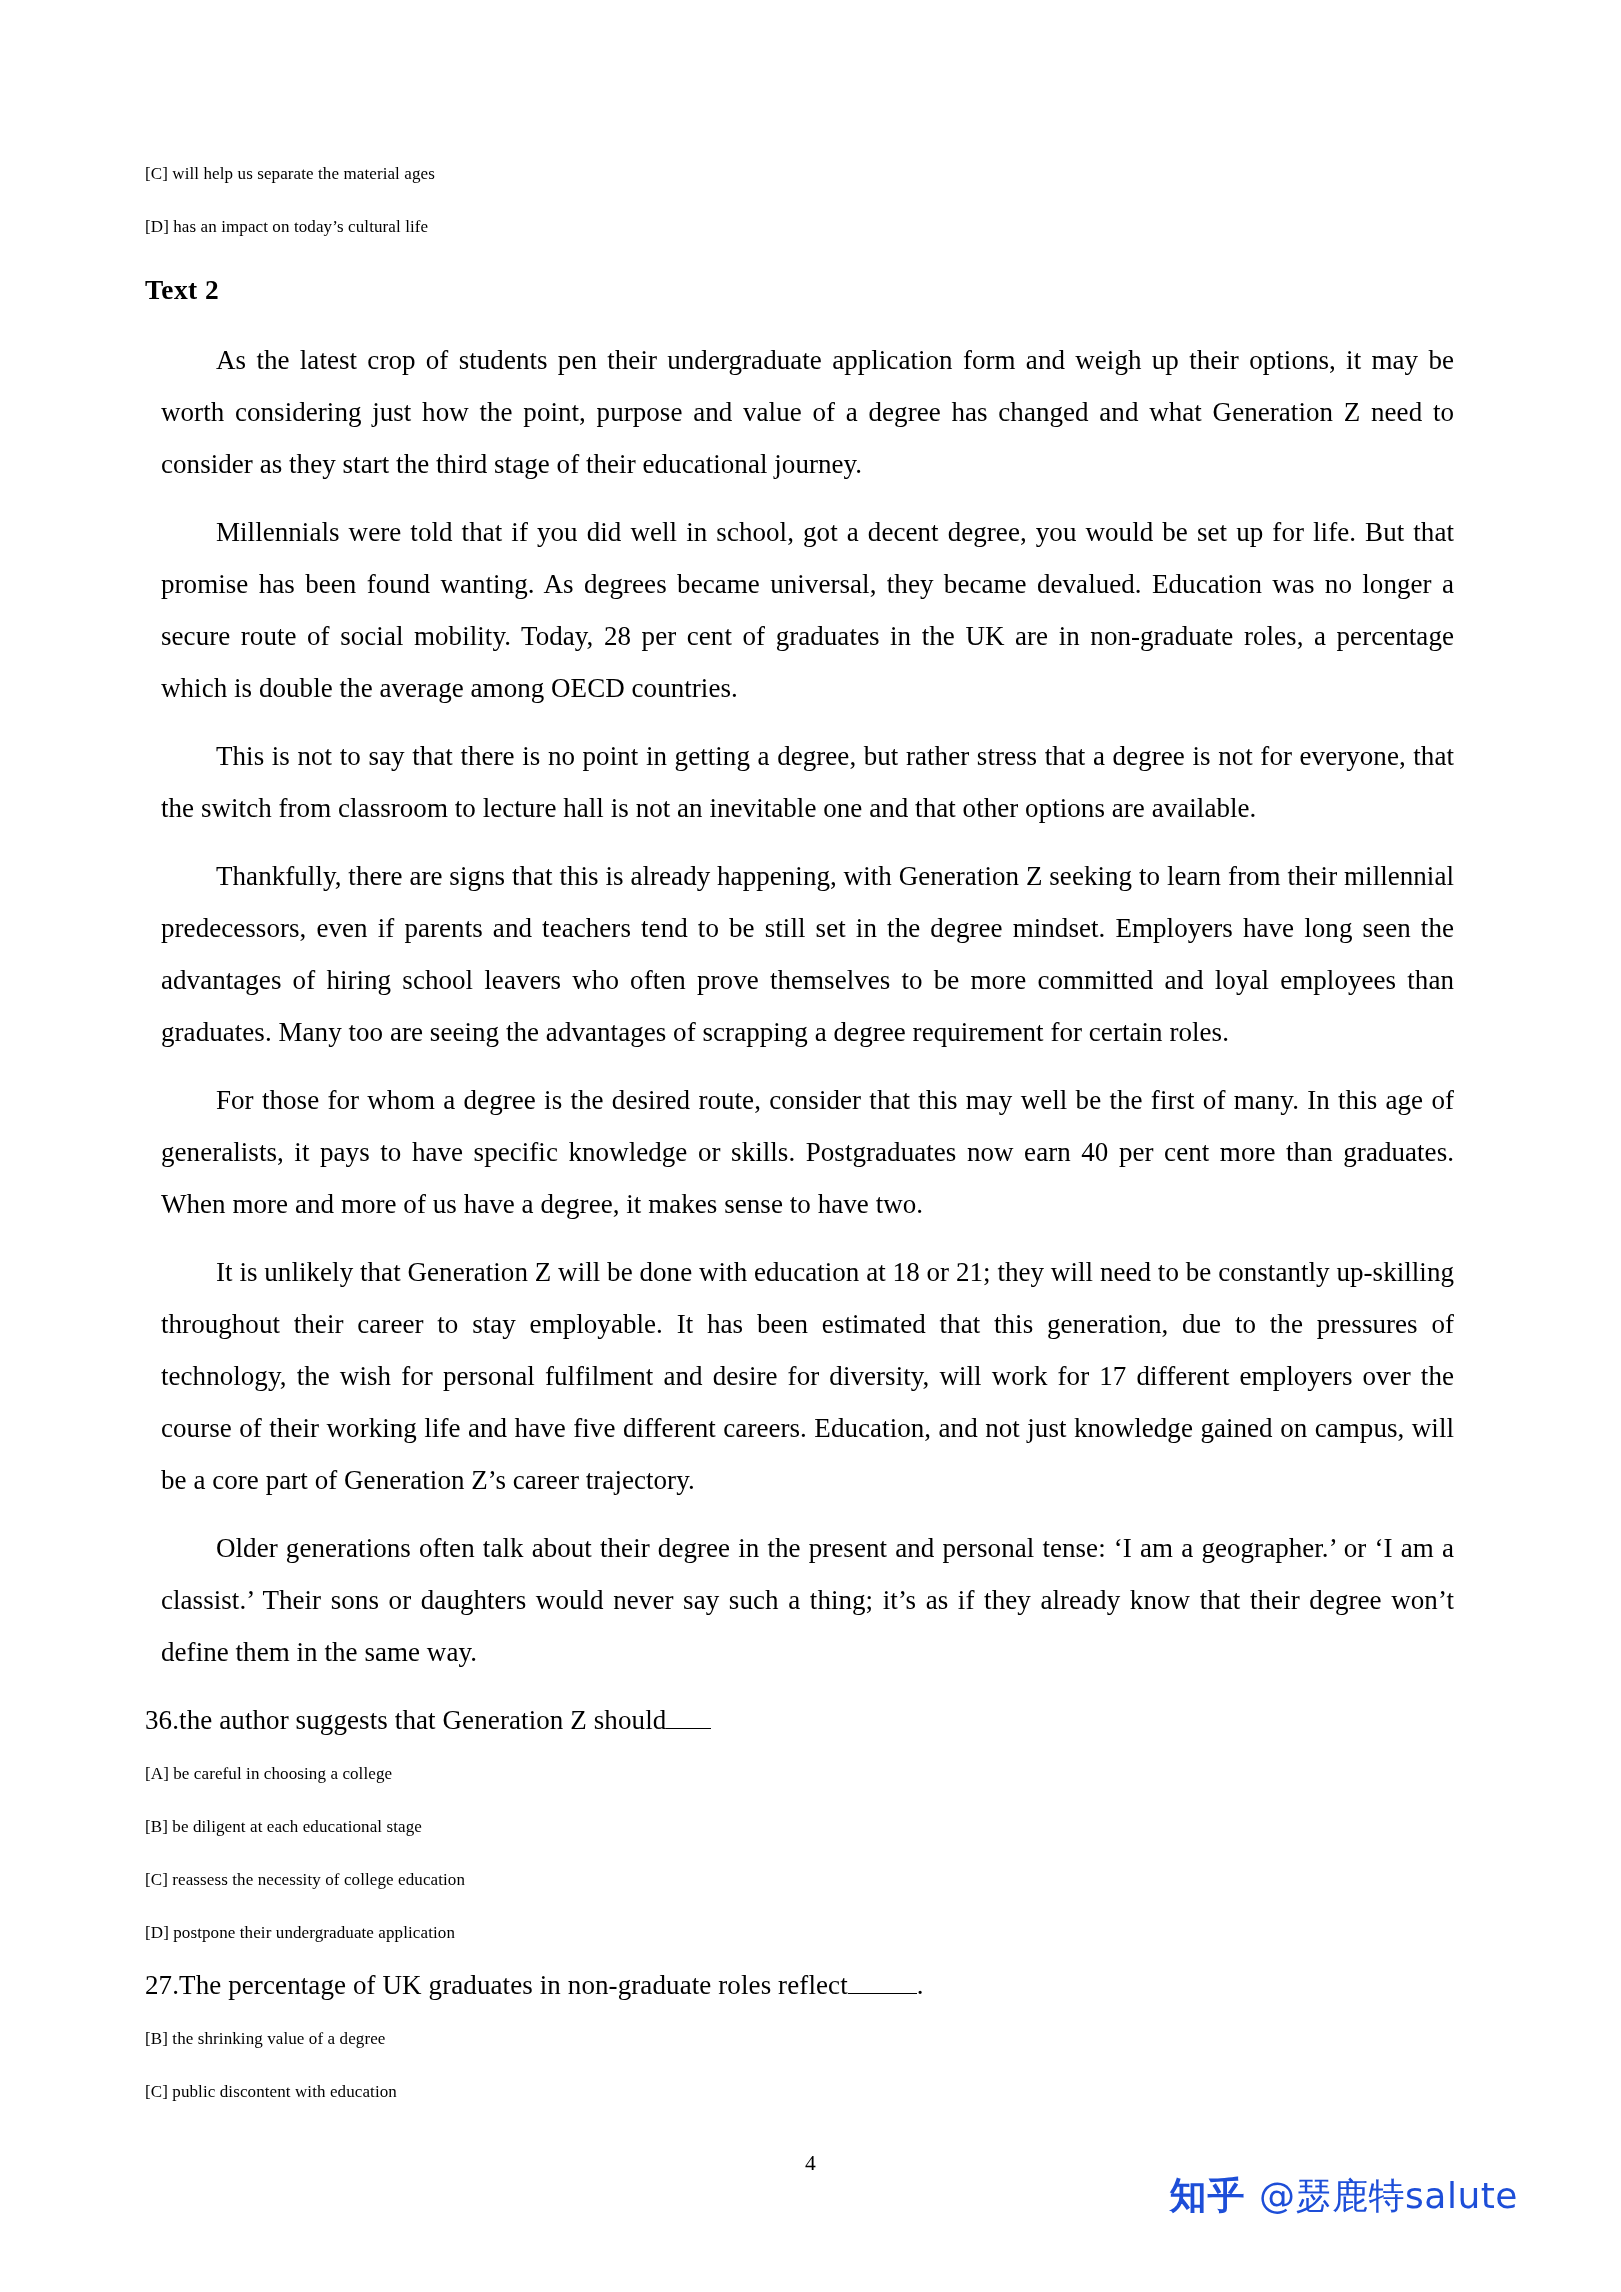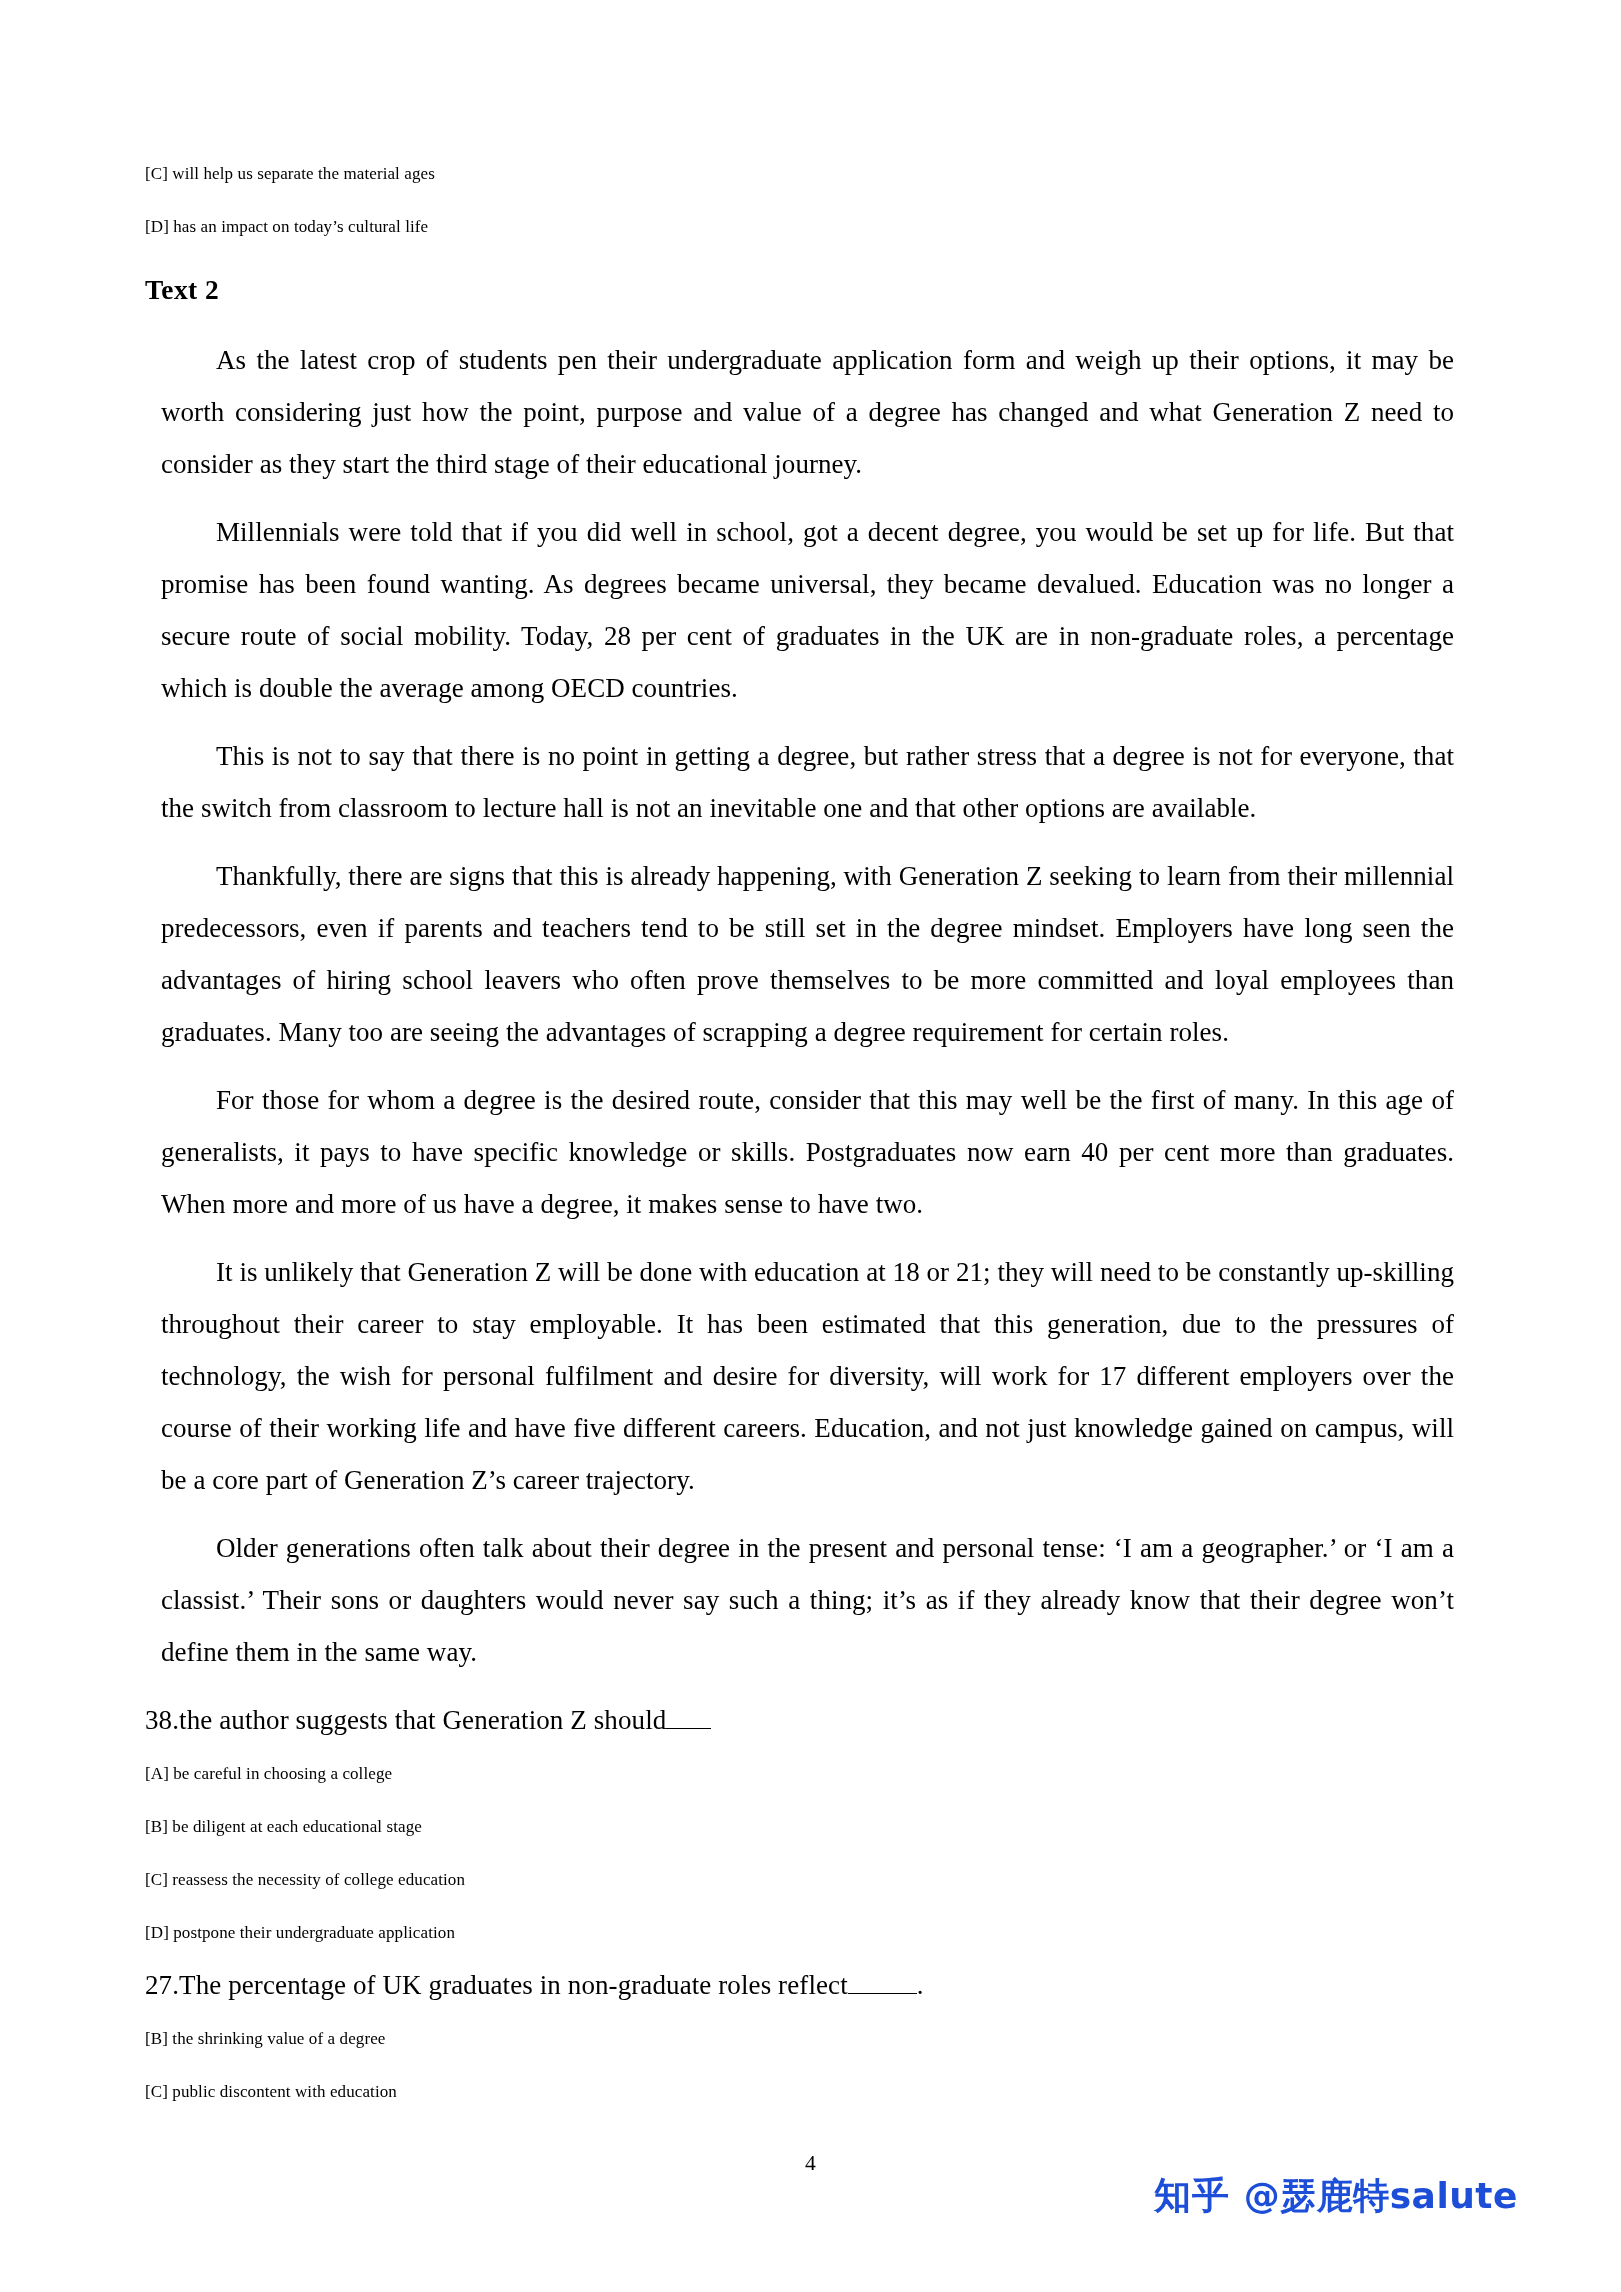--- a/index.html
+++ b/index.html
@@ -90,21 +90,20 @@
     white-space: nowrap;
   }
   #watermark .wm-logo {
     font-size: 37px;
     font-weight: bold;
     letter-spacing: 1px;
   }
   #watermark .wm-handle {
     font-size: 36px;
     letter-spacing: 0.5px;
-    font-weight: bold;
   }
 </style>
 </head>
 <body>
 
 <div id="page">
 
   <div id="content">
 
     <div class="opt-line">[C] will help us separate the material ages</div>
@@ -115,21 +114,21 @@
     <p class="body">As the latest crop of students pen their undergraduate application form and weigh up their options, it may be worth considering just how the point, purpose and value of a degree has changed and what Generation Z need to consider as they start the third stage of their educational journey.</p>
     <p class="body">Millennials were told that if you did well in school, got a decent degree, you would be set up for life. But that promise has been found wanting. As degrees became universal, they became devalued. Education was no longer a secure route of social mobility. Today, 28 per cent of graduates in the UK are in non-graduate roles, a percentage which is double the average among OECD countries.</p>
     <p class="body">This is not to say that there is no point in getting a degree, but rather stress that a degree is not for everyone, that the switch from classroom to lecture hall is not an inevitable one and that other options are available.</p>
     <p class="body">Thankfully, there are signs that this is already happening, with Generation Z seeking to learn from their millennial predecessors, even if parents and teachers tend to be still set in the degree mindset. Employers have long seen the advantages of hiring school leavers who often prove themselves to be more committed and loyal employees than graduates. Many too are seeing the advantages of scrapping a degree requirement for certain roles.</p>
     <p class="body">For those for whom a degree is the desired route, consider that this may well be the first of many. In this age of generalists, it pays to have specific knowledge or skills. Postgraduates now earn 40 per cent more than graduates. When more and more of us have a degree, it makes sense to have two.</p>
     <p class="body">It is unlikely that Generation Z will be done with education at 18 or 21; they will need to be constantly up-skilling throughout their career to stay employable. It has been estimated that this generation, due to the pressures of technology, the wish for personal fulfilment and desire for diversity, will work for 17 different employers over the course of their working life and have five different careers. Education, and not just knowledge gained on campus, will be a core part of Generation Z’s career trajectory.</p>
     <p class="body">Older generations often talk about their degree in the present and personal tense: ‘I am a geographer.’ or ‘I am a classist.’ Their sons or daughters would never say such a thing; it’s as if they already know that their degree won’t define them in the same way.</p>
 
     <div class="questions">
 
-      <div class="q-line"><span>38.</span><span>the author suggests that Generation Z should</span><span class="q-blank blank-short"></span><span></span></div>
+      <div class="q-line"><span>36.</span><span>the author suggests that Generation Z should</span><span class="q-blank blank-short"></span><span></span></div>
 
       <div class="opt-line">[A] be careful in choosing a college</div>
       <div class="opt-line">[B] be diligent at each educational stage</div>
       <div class="opt-line">[C] reassess the necessity of college education</div>
       <div class="opt-line">[D] postpone their undergraduate application</div>
 
       <div class="q-line"><span>27.</span><span>The percentage of UK graduates in non-graduate roles reflect</span><span class="q-blank blank-med"></span><span>.</span></div>
 
       <div class="opt-line">[B] the shrinking value of a degree</div>
       <div class="opt-line">[C] public discontent with education</div>

